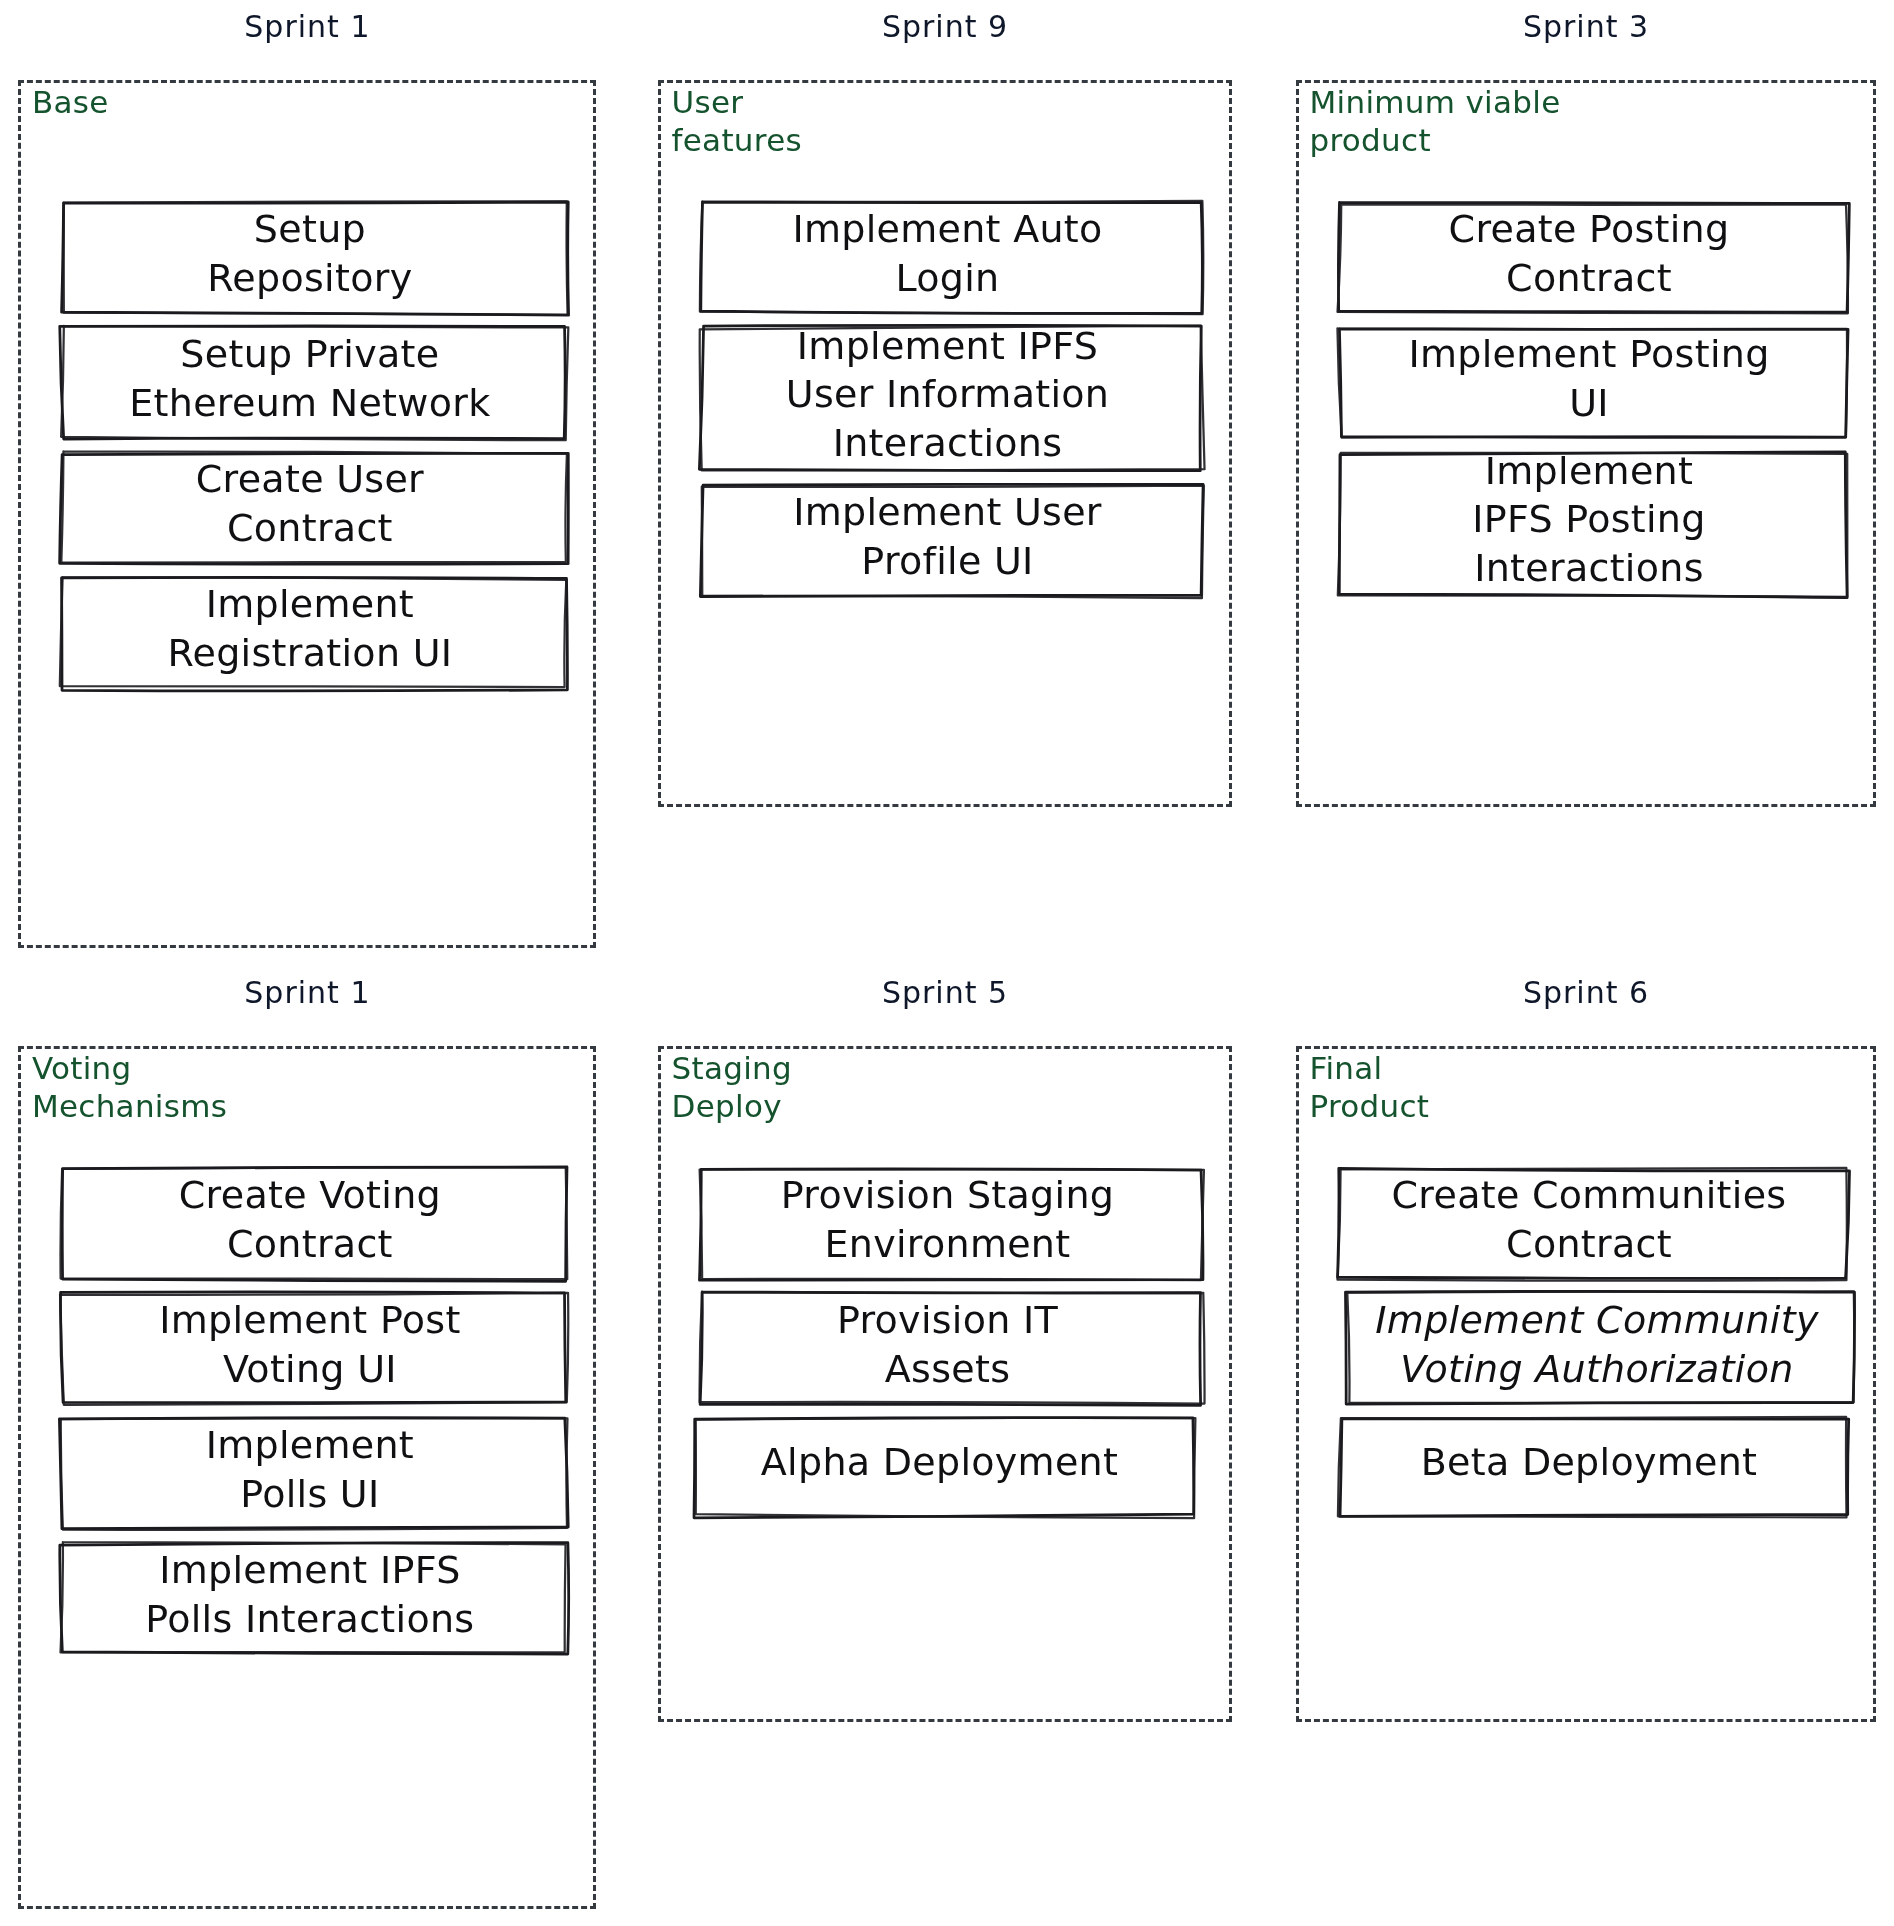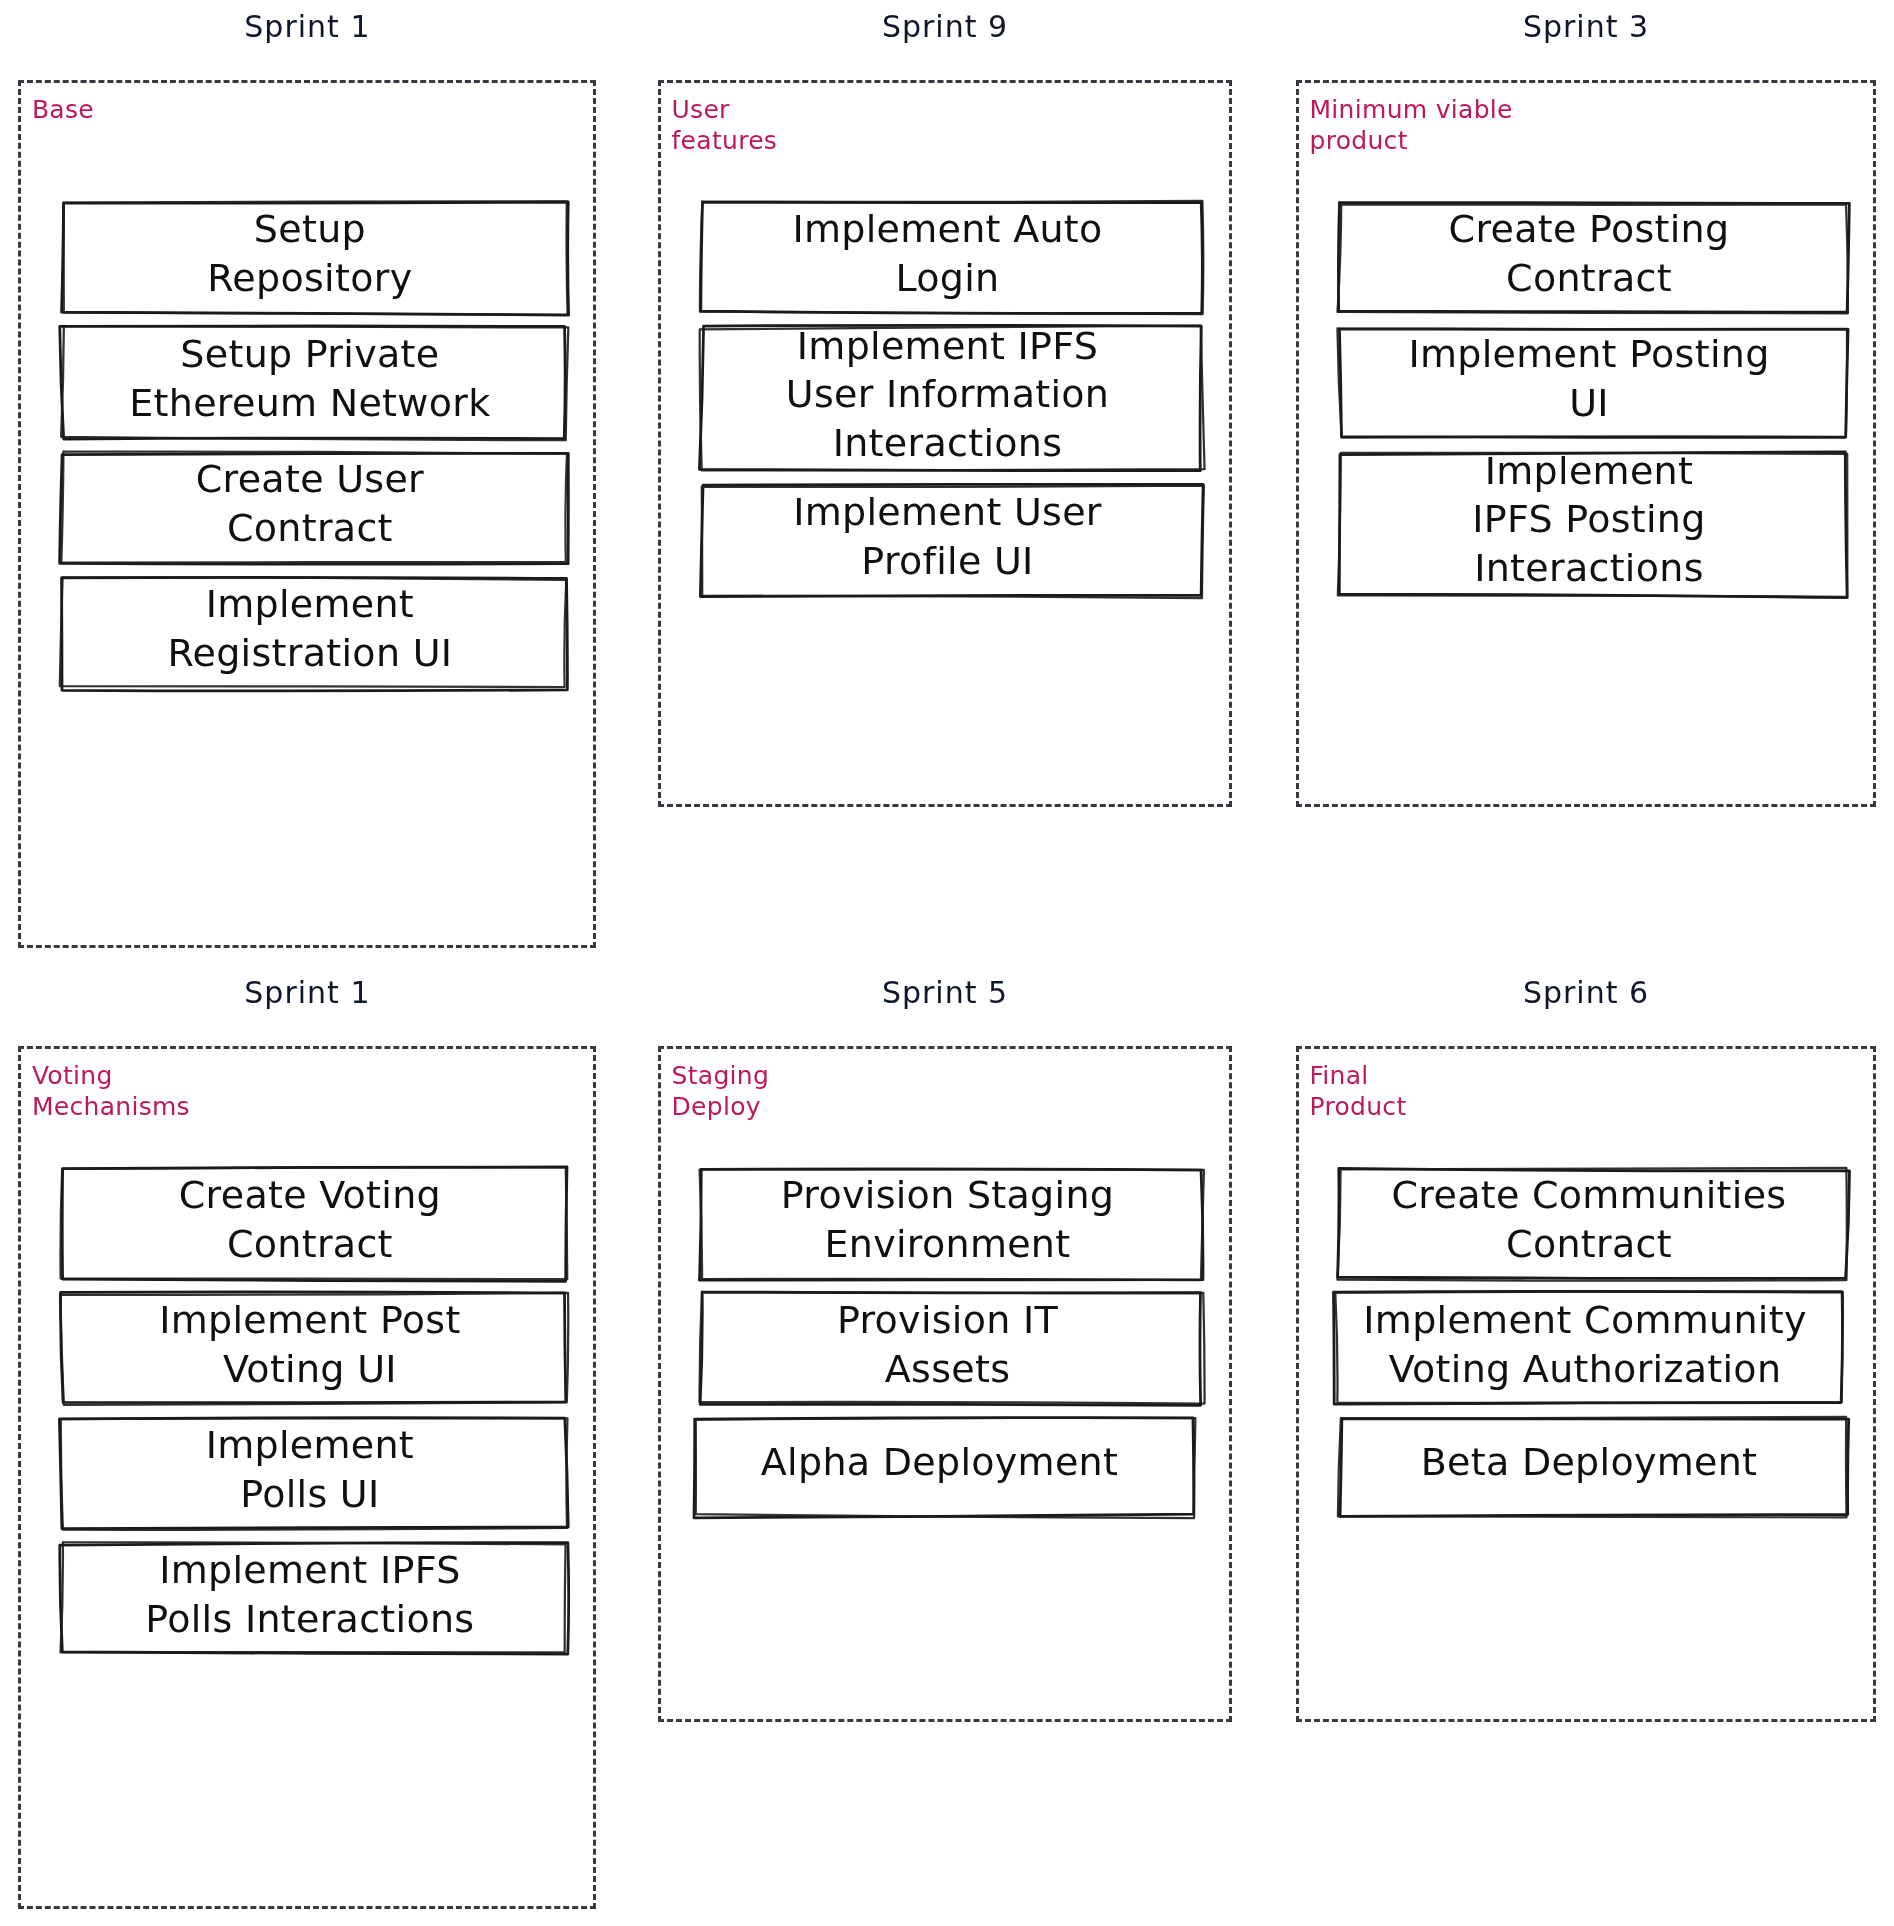--- a/index.html
+++ b/index.html
@@ -49,24 +49,24 @@
     position: absolute;
     left: 0;
     border: 3.3px dashed #343a40;
     box-sizing: border-box;
     background: transparent;
   }
 
   .frame-label {
     position: absolute;
     left: 10.5px;
-    top: 12px;
-    font-size: 25px;
+    top: 1px;
+    font-size: 31px;
     line-height: 1.22;
-    color: #be185d;
+    color: #14532d;
     white-space: pre-line;
     letter-spacing: 0.3px;
   }
 
   .card {
     position: absolute;
     box-sizing: border-box;
   }
 
   .card svg {
@@ -275,21 +275,21 @@
         <div class="frame-label">Final
 Product</div>
         <div class="card" style="left: 36px; top: 115px; width: 508px; height: 111px;">
           <svg width="517" height="120" viewBox="-7 -7 786 182">
             <path d="M -1.2715127390183625 -0.43464725020510286 Q 386.9486330196202 3.7753451348422358 775.1912888808001 3.279584508982225 Q 774.5469532331009 85.0244881004252 769.1043167250028 166.59054807295252 Q 382.99840001557226 167.19895996948182 -3.101451263341005 164.95086622885083 Q -0.20600715110744994 82.28002281866085 -1.2715127390183625 -0.43464725020510286" fill="none" stroke="#1b1b1f" stroke-width="4.2" stroke-linecap="round" stroke-linejoin="round" opacity="1"></path>
             <path d="M 1.498792578398934 1.0239840721465043 Q 385.97650183581425 -0.15200320408757612 770.4547031368393 -1.15429369686899 Q 771.7948860274092 84.14771727598706 770.5557602728522 169.45125608627222 Q 383.6402409211831 171.40914687347566 -3.2707904620656336 168.70614012964506 Q 1.3955472969675862 84.92995883470739 1.498792578398934 1.0239840721465043" fill="none" stroke="#1b1b1f" stroke-width="3.4" stroke-linecap="round" stroke-linejoin="round" opacity="0.9"></path>
           </svg>
           <div class="card-text">Create Communities
 Contract</div>
         </div>
-        <div class="card" style="left: 32px; top: 240px; width: 508px; height: 111px;">
+        <div class="card" style="left: 44px; top: 240px; width: 508px; height: 111px; font-style: italic;">
           <svg width="517" height="120" viewBox="-7 -7 786 182">
             <path d="M -3.2315788959440397 -2.337850428693855 Q 383.70295249964994 -4.903399851695811 770.6373544251601 -2.3183975852552976 Q 771.2672006251929 81.54383934786574 768.6041682216483 165.3661499106288 Q 383.2031370282162 165.56429661540756 -2.1917468687624932 167.75006263941577 Q -2.051222935256132 82.70206850741155 -3.2315788959440397 -2.337850428693855" fill="none" stroke="#1b1b1f" stroke-width="4.2" stroke-linecap="round" stroke-linejoin="round" opacity="1"></path>
             <path d="M -0.43509262930547266 -1.5911773206826183 Q 384.5653465751592 -4.072909843492639 769.5733189056239 -3.474223005798194 Q 771.1497903637883 80.70857440430609 769.1335224453742 164.88198651127868 Q 385.90890962087565 166.38208734158317 2.6815527662374734 165.9985052829361 Q 3.7543534897771114 82.15473329178633 -0.43509262930547266 -1.5911773206826183" fill="none" stroke="#1b1b1f" stroke-width="3.4" stroke-linecap="round" stroke-linejoin="round" opacity="0.9"></path>
           </svg>
           <div class="card-text">Implement Community
 Voting Authorization</div>
         </div>
         <div class="card" style="left: 36px; top: 365px; width: 508px; height: 97px;">
           <svg width="517" height="107" viewBox="-7 -7 786 162">
             <path d="M 3.4739308934822475 -0.038984465654721134 Q 388.72260860069605 -0.11918400571533716 773.9709534291278 0.39356747080637433 Q 771.7828904029572 72.96423088079705 772.5281023191037 145.56404814484176 Q 386.5982559440054 145.5964451393795 0.6783968048539464 148.3730788368175 Q 2.509878626011285 74.17521676705898 3.4739308934822475 -0.038984465654721134" fill="none" stroke="#1b1b1f" stroke-width="4.2" stroke-linecap="round" stroke-linejoin="round" opacity="1"></path>

